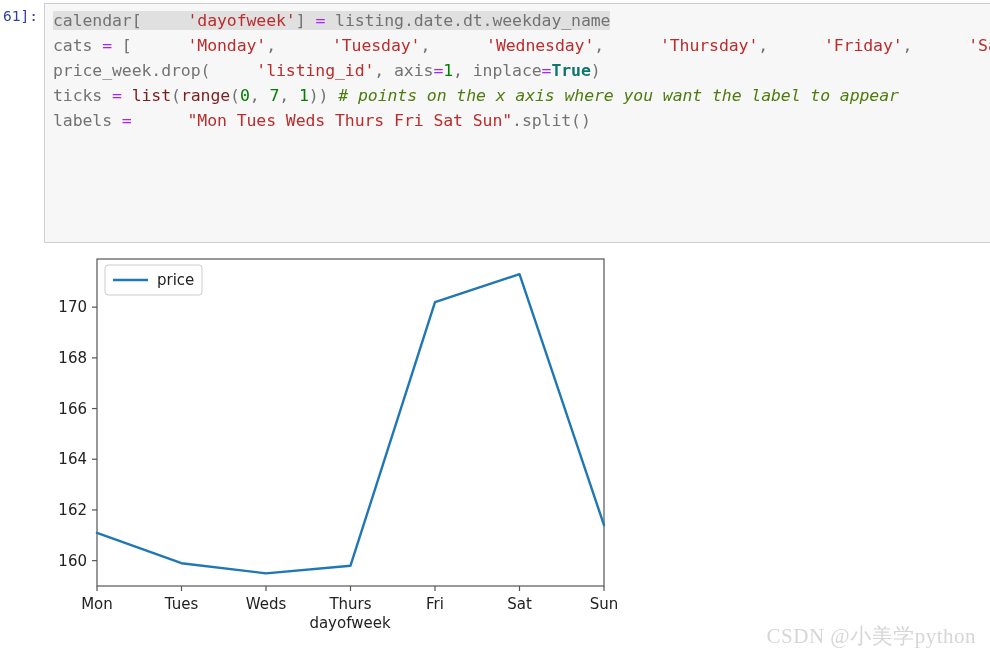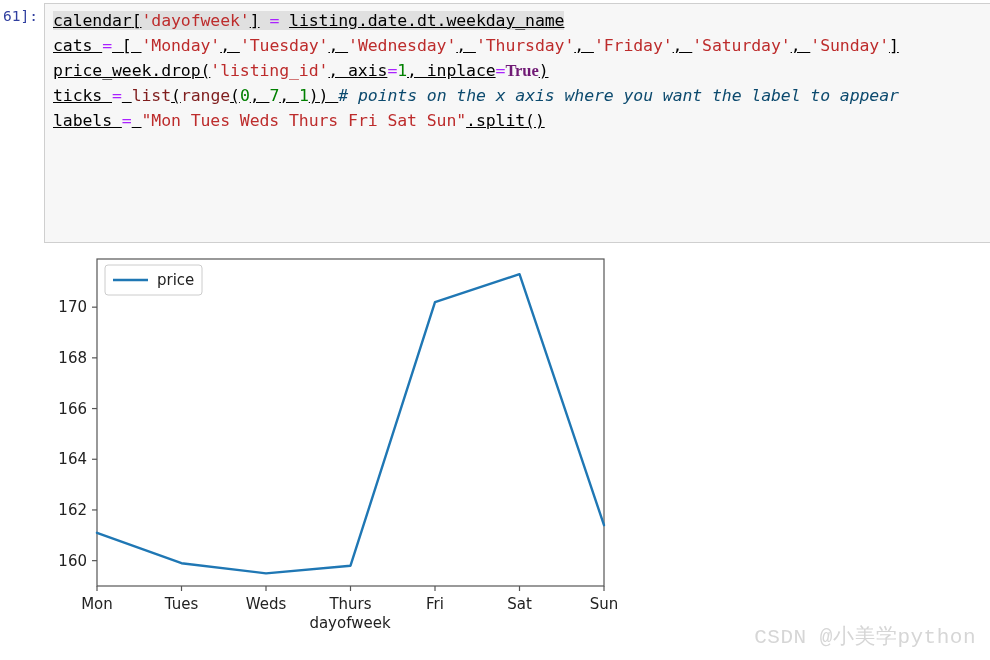--- a/index.html
+++ b/index.html
@@ -50,45 +50,45 @@
     font-family: "DejaVu Sans Mono", monospace;
     font-size: 16.5px;
     line-height: 25px;
     color: #222222;
     white-space: pre;
     letter-spacing: -0.1px;
   }
   .code-line .hl-bg {
     background: #e0e0e0;
   }
-  .tok-str  { color: #bd2c2c; }
+  .tok-str  { color: #bd2c2c; margin-left: 46px; }
   .tok-op   { color: #aa22ff; }
   .tok-num  { color: #008000; }
-  .tok-kw   { color: #701a75; font-weight: bold; font-family: Liberation Serif, serif; }
+  .tok-kw   { color: #0f766e; font-weight: bold; }
   .tok-fn   { color: #7f1d1d; }
-  .tok-com  { color: #0c4a6e; font-style: italic; }
-  .tok-plain{ color: #000000; text-decoration: underline; }
+  .tok-com  { color: #4d7c0f; font-style: italic; }
+  .tok-plain{ color: #737373; }
 
   
   #figure {
     position: absolute;
     left: 0;
     top: 248px;
     width: 700px;
     height: 400px;
     background: #ffffff;
   }
   #figure svg { display: block; }
 
   
   #watermark {
     position: absolute;
     right: 14px;
     bottom: 10px;
-    font-family: Liberation Mono, monospace;
+    font-family: Liberation Serif, serif;
     font-size: 21px;
     color: #d6d6d6;
     white-space: nowrap;
     letter-spacing: 0.5px;
   }
 </style>
 </head>
 <body>
 
 <div id="notebook-cell">

